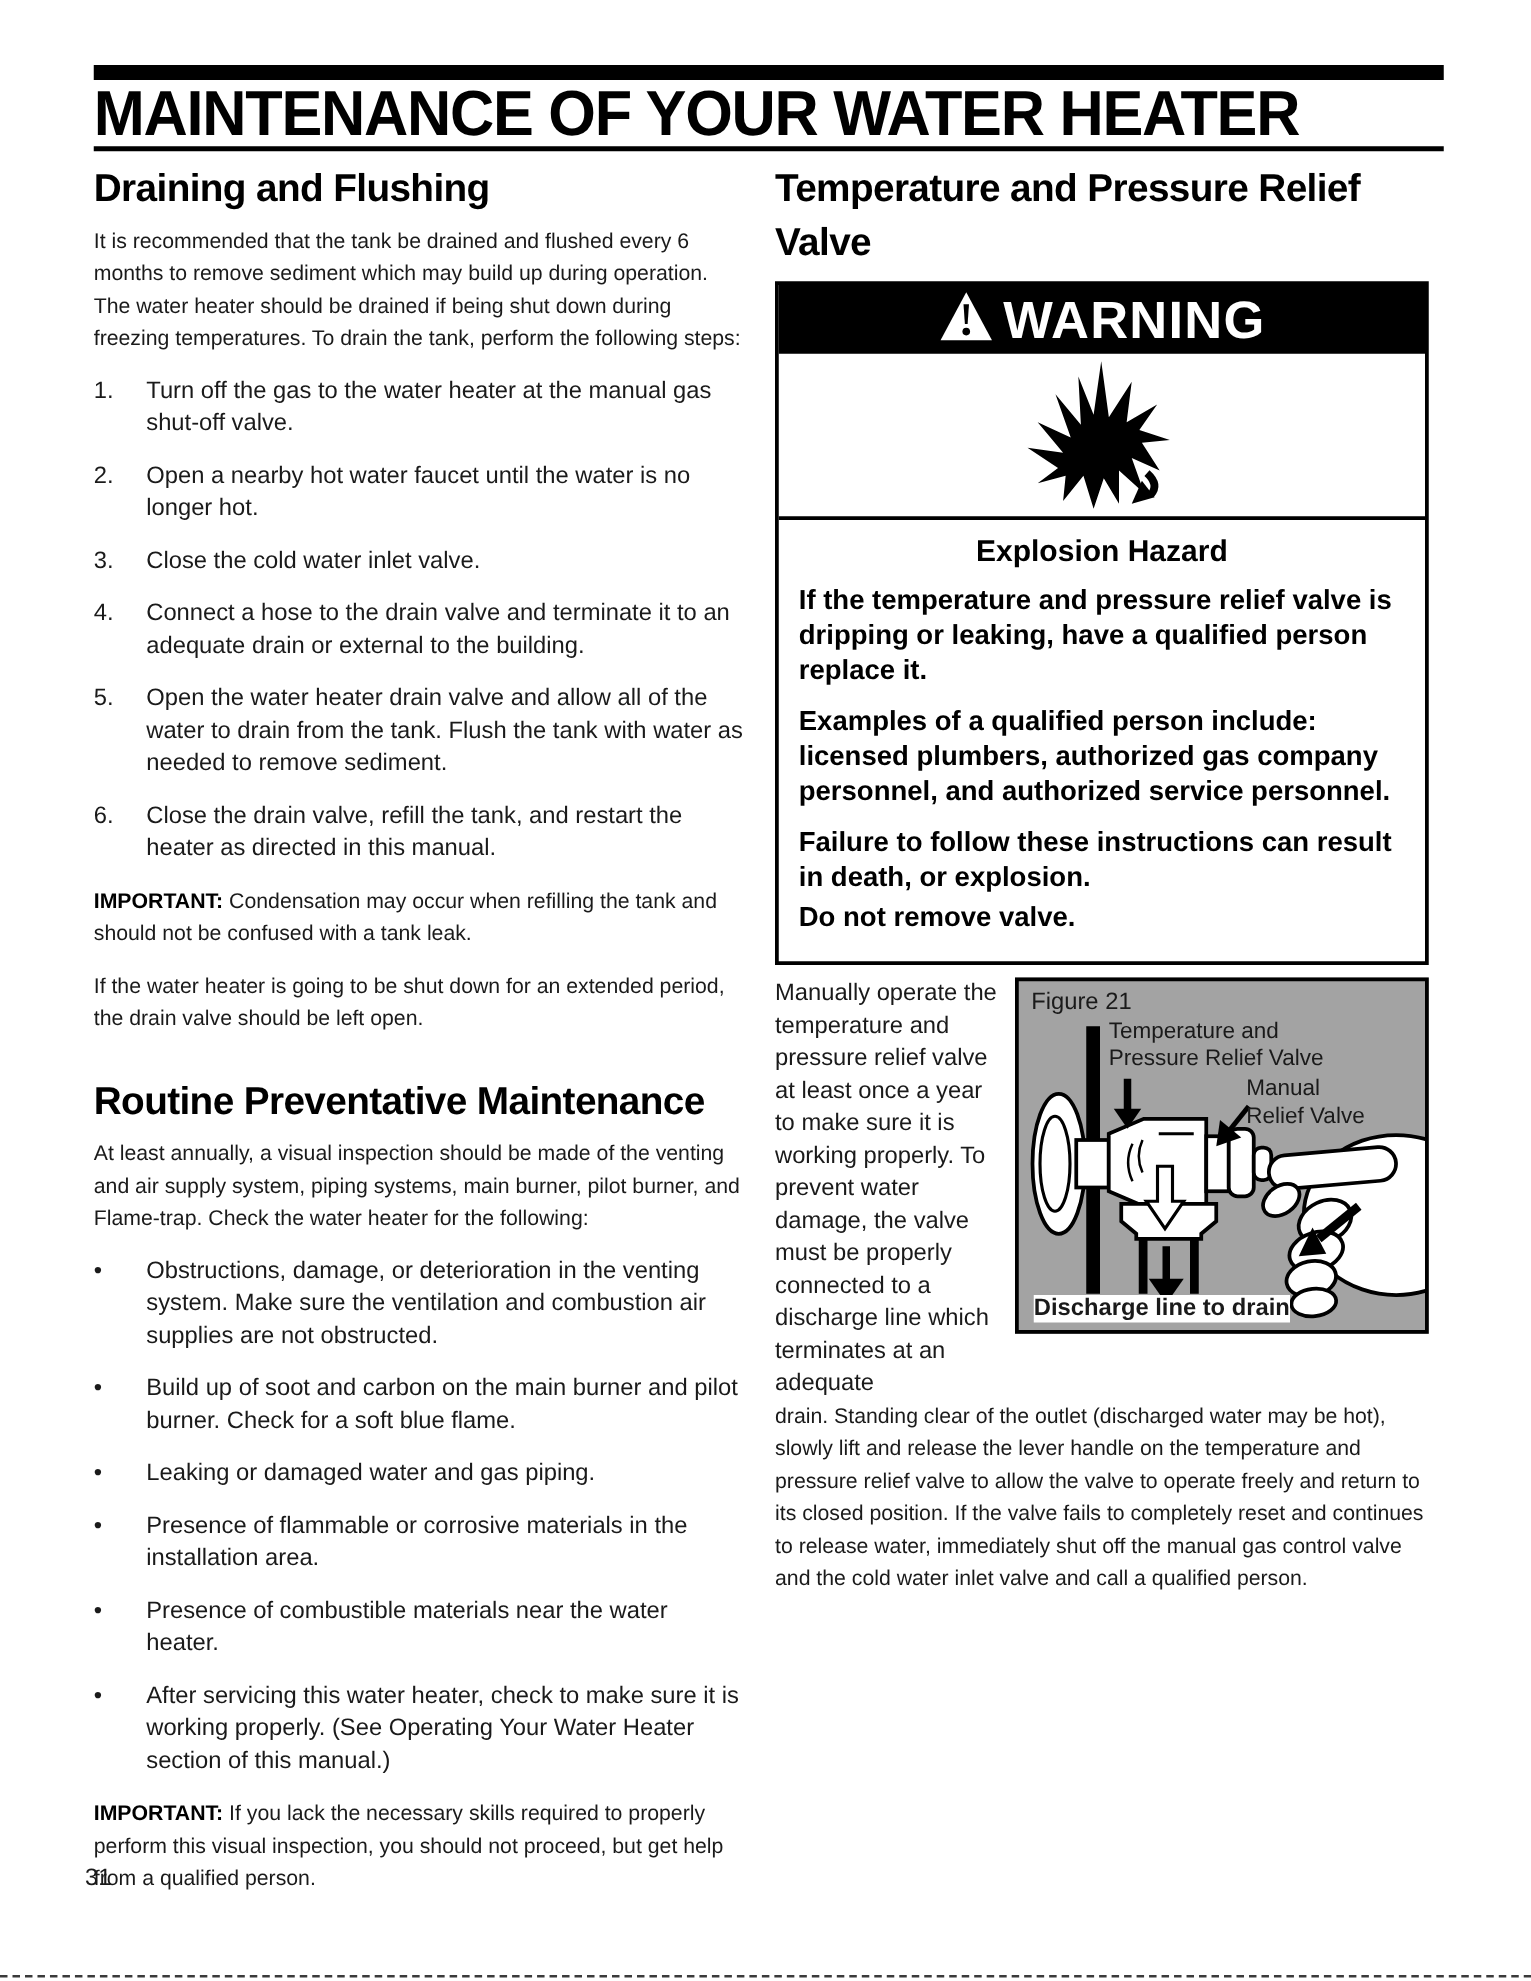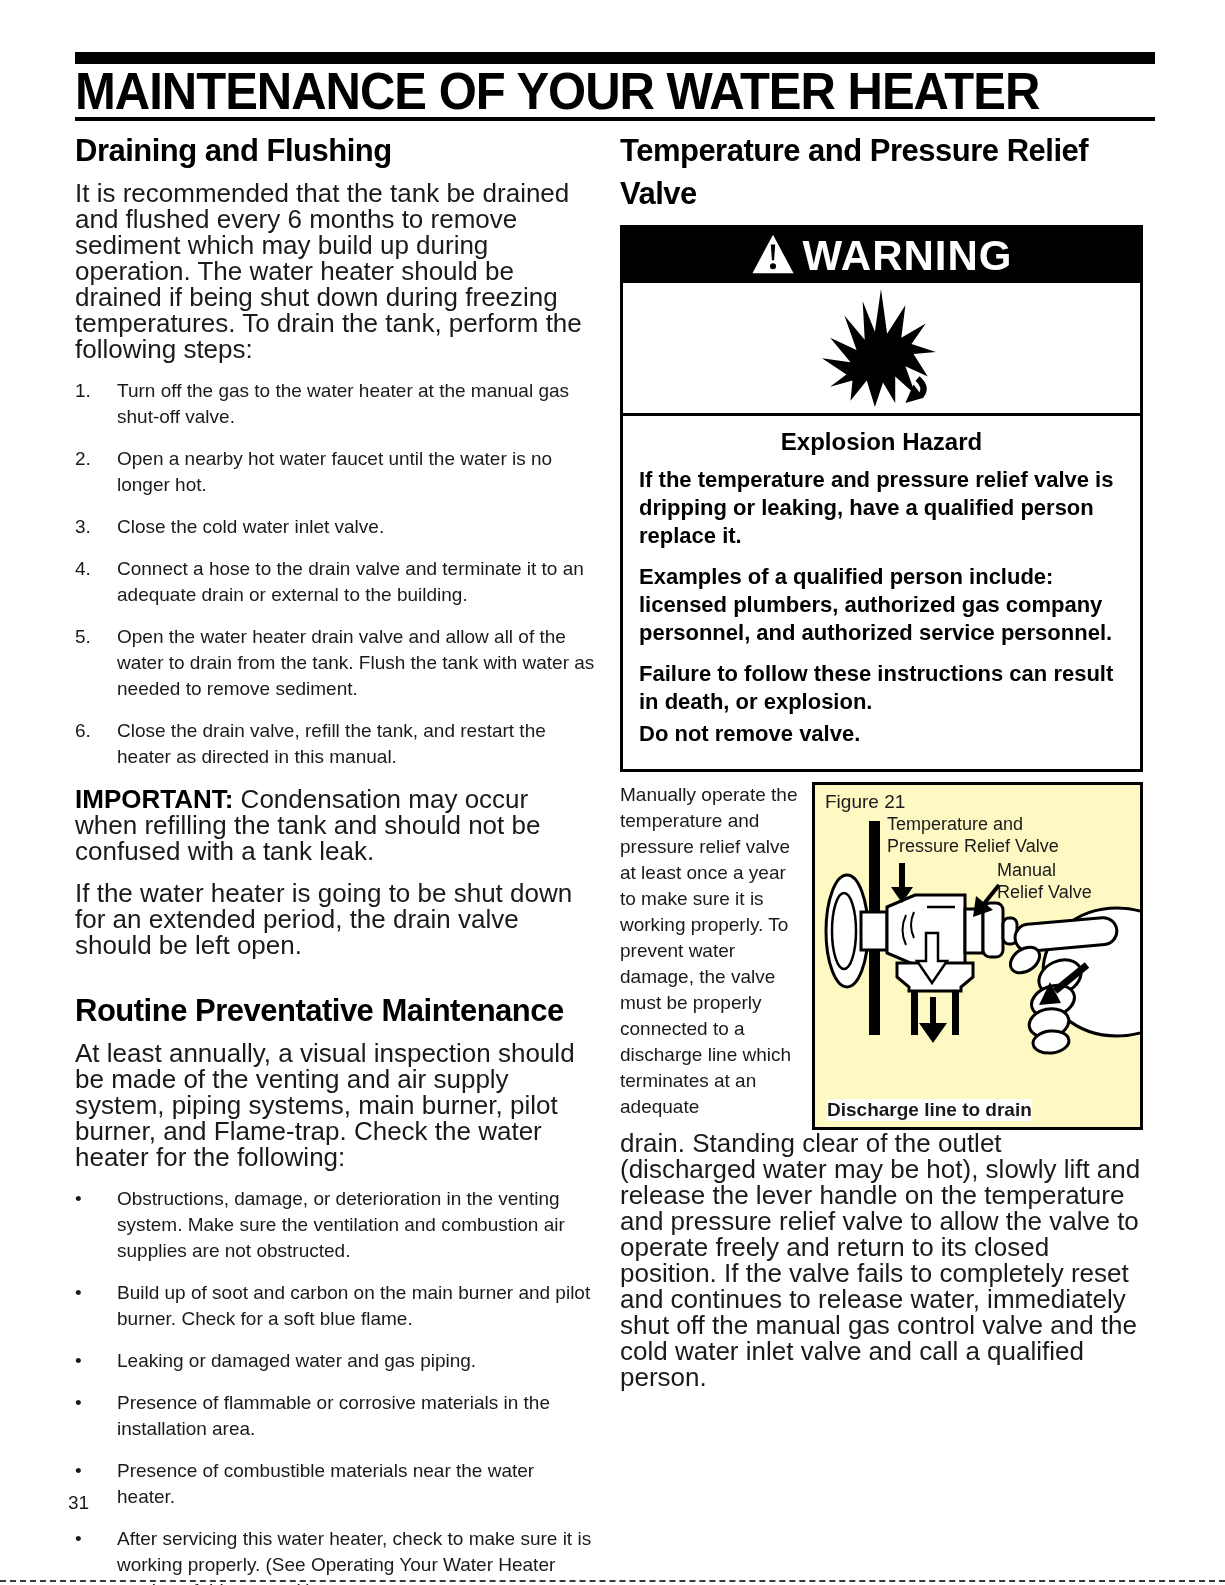--- a/index.html
+++ b/index.html
@@ -20,21 +20,21 @@
   .title-rule { height:4px; background:#000; margin-top:0px; }
 
   .columns { display:flex; gap:25px; margin-top:6px; }
   .col-left { width:520px; flex:0 0 520px; }
   .col-right { width:523px; flex:0 0 523px; }
 
   h2.sect {
     font-size:31px; font-weight:bold; color:#000; line-height:43px;
     margin:2px 0 8px 0; letter-spacing:-0.5px;
   }
-  p.body { font-size:26px; line-height:26px; margin:0 0 16px 0; }
+  p.body { font-size:17px; line-height:26px; margin:0 0 16px 0; }
   .lead { margin-bottom:14px; }
 
   .step { display:flex; margin:0 0 16px 0; }
   .step .n { flex:0 0 42px; font-size:19px; line-height:26px; }
   .step .t { flex:1; font-size:19px; line-height:26px; }
   .bullets .step .n { flex:0 0 42px; }
 
   b.imp { font-weight:bold; color:#000; }
 
   
@@ -46,22 +46,22 @@
   .warn-header .wtxt { font-size:42px; font-weight:bold; letter-spacing:1px; }
   .warn-graphic { height:133px; display:flex; align-items:center; justify-content:center; border-bottom:3px solid #000; }
   .warn-body { padding:10px 16px 8px 16px; }
   .hazard-title { text-align:center; font-size:24px; font-weight:bold; color:#000; margin:2px 0 10px 0; }
   .warn-body p { font-size:22px; font-weight:bold; color:#000; line-height:28px; margin:0 0 13px 0; }
 
   
   .fig-row { display:flex; gap:6px; margin-top:10px; }
   .side-text { flex:0 0 186px; font-size:19px; line-height:26px; }
   .figure-box {
-    flex:0 0 331px; height:348px; border:3px solid #000; position:relative;
-    background:#fef9c3;
+    flex:0 0 331px; height:285px; border:3px solid #000; position:relative;
+    background:#a3a3a3;
   }
   .figure-box svg.art { position:absolute; left:0; top:0; width:325px; height:279px; }
   .fig-label { position:absolute; left:10px; top:6px; font-size:19px; z-index:2; }
   .callout { position:absolute; font-size:18px; line-height:22px; z-index:2; }
   .callout-tpr { left:72px; top:28px; width:190px; }
   .callout-mrv { left:182px; top:74px; width:108px; }
   .fig-caption { position:absolute; left:12px; bottom:6px; font-size:19px; z-index:2; background:#fff;font-weight:bold; }
 
   .bottom-text { margin-top:2px; }
 

